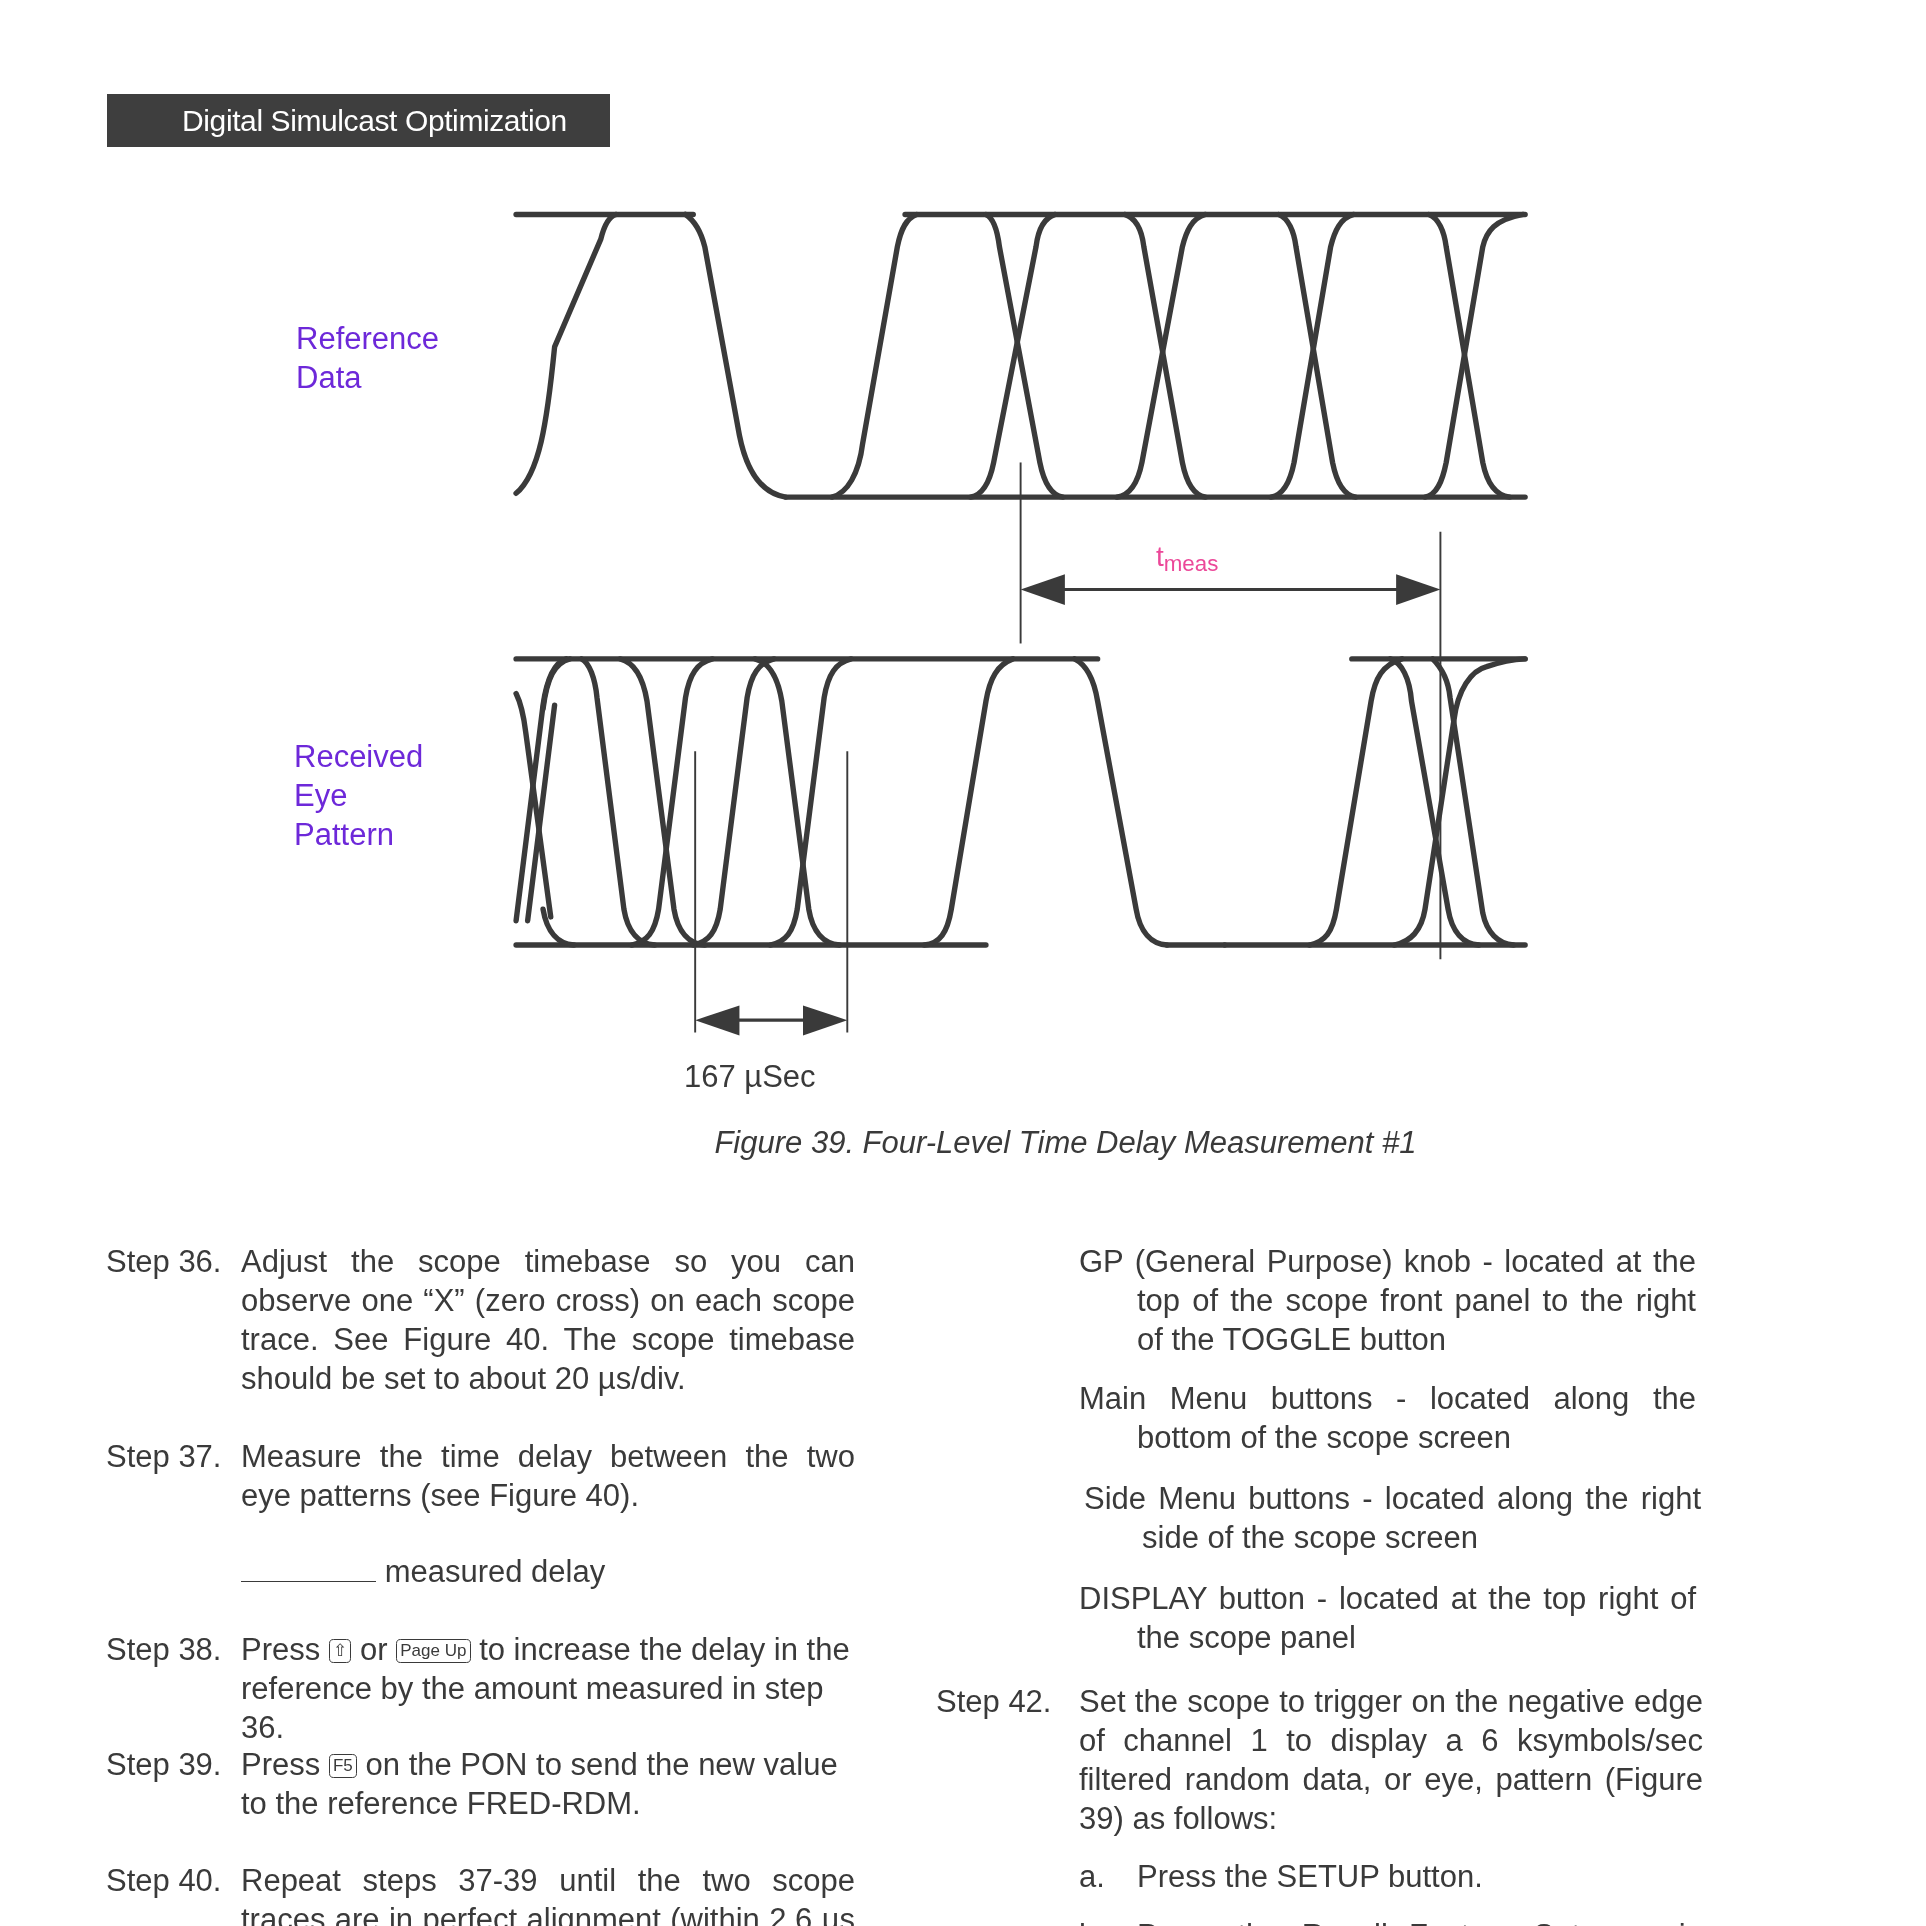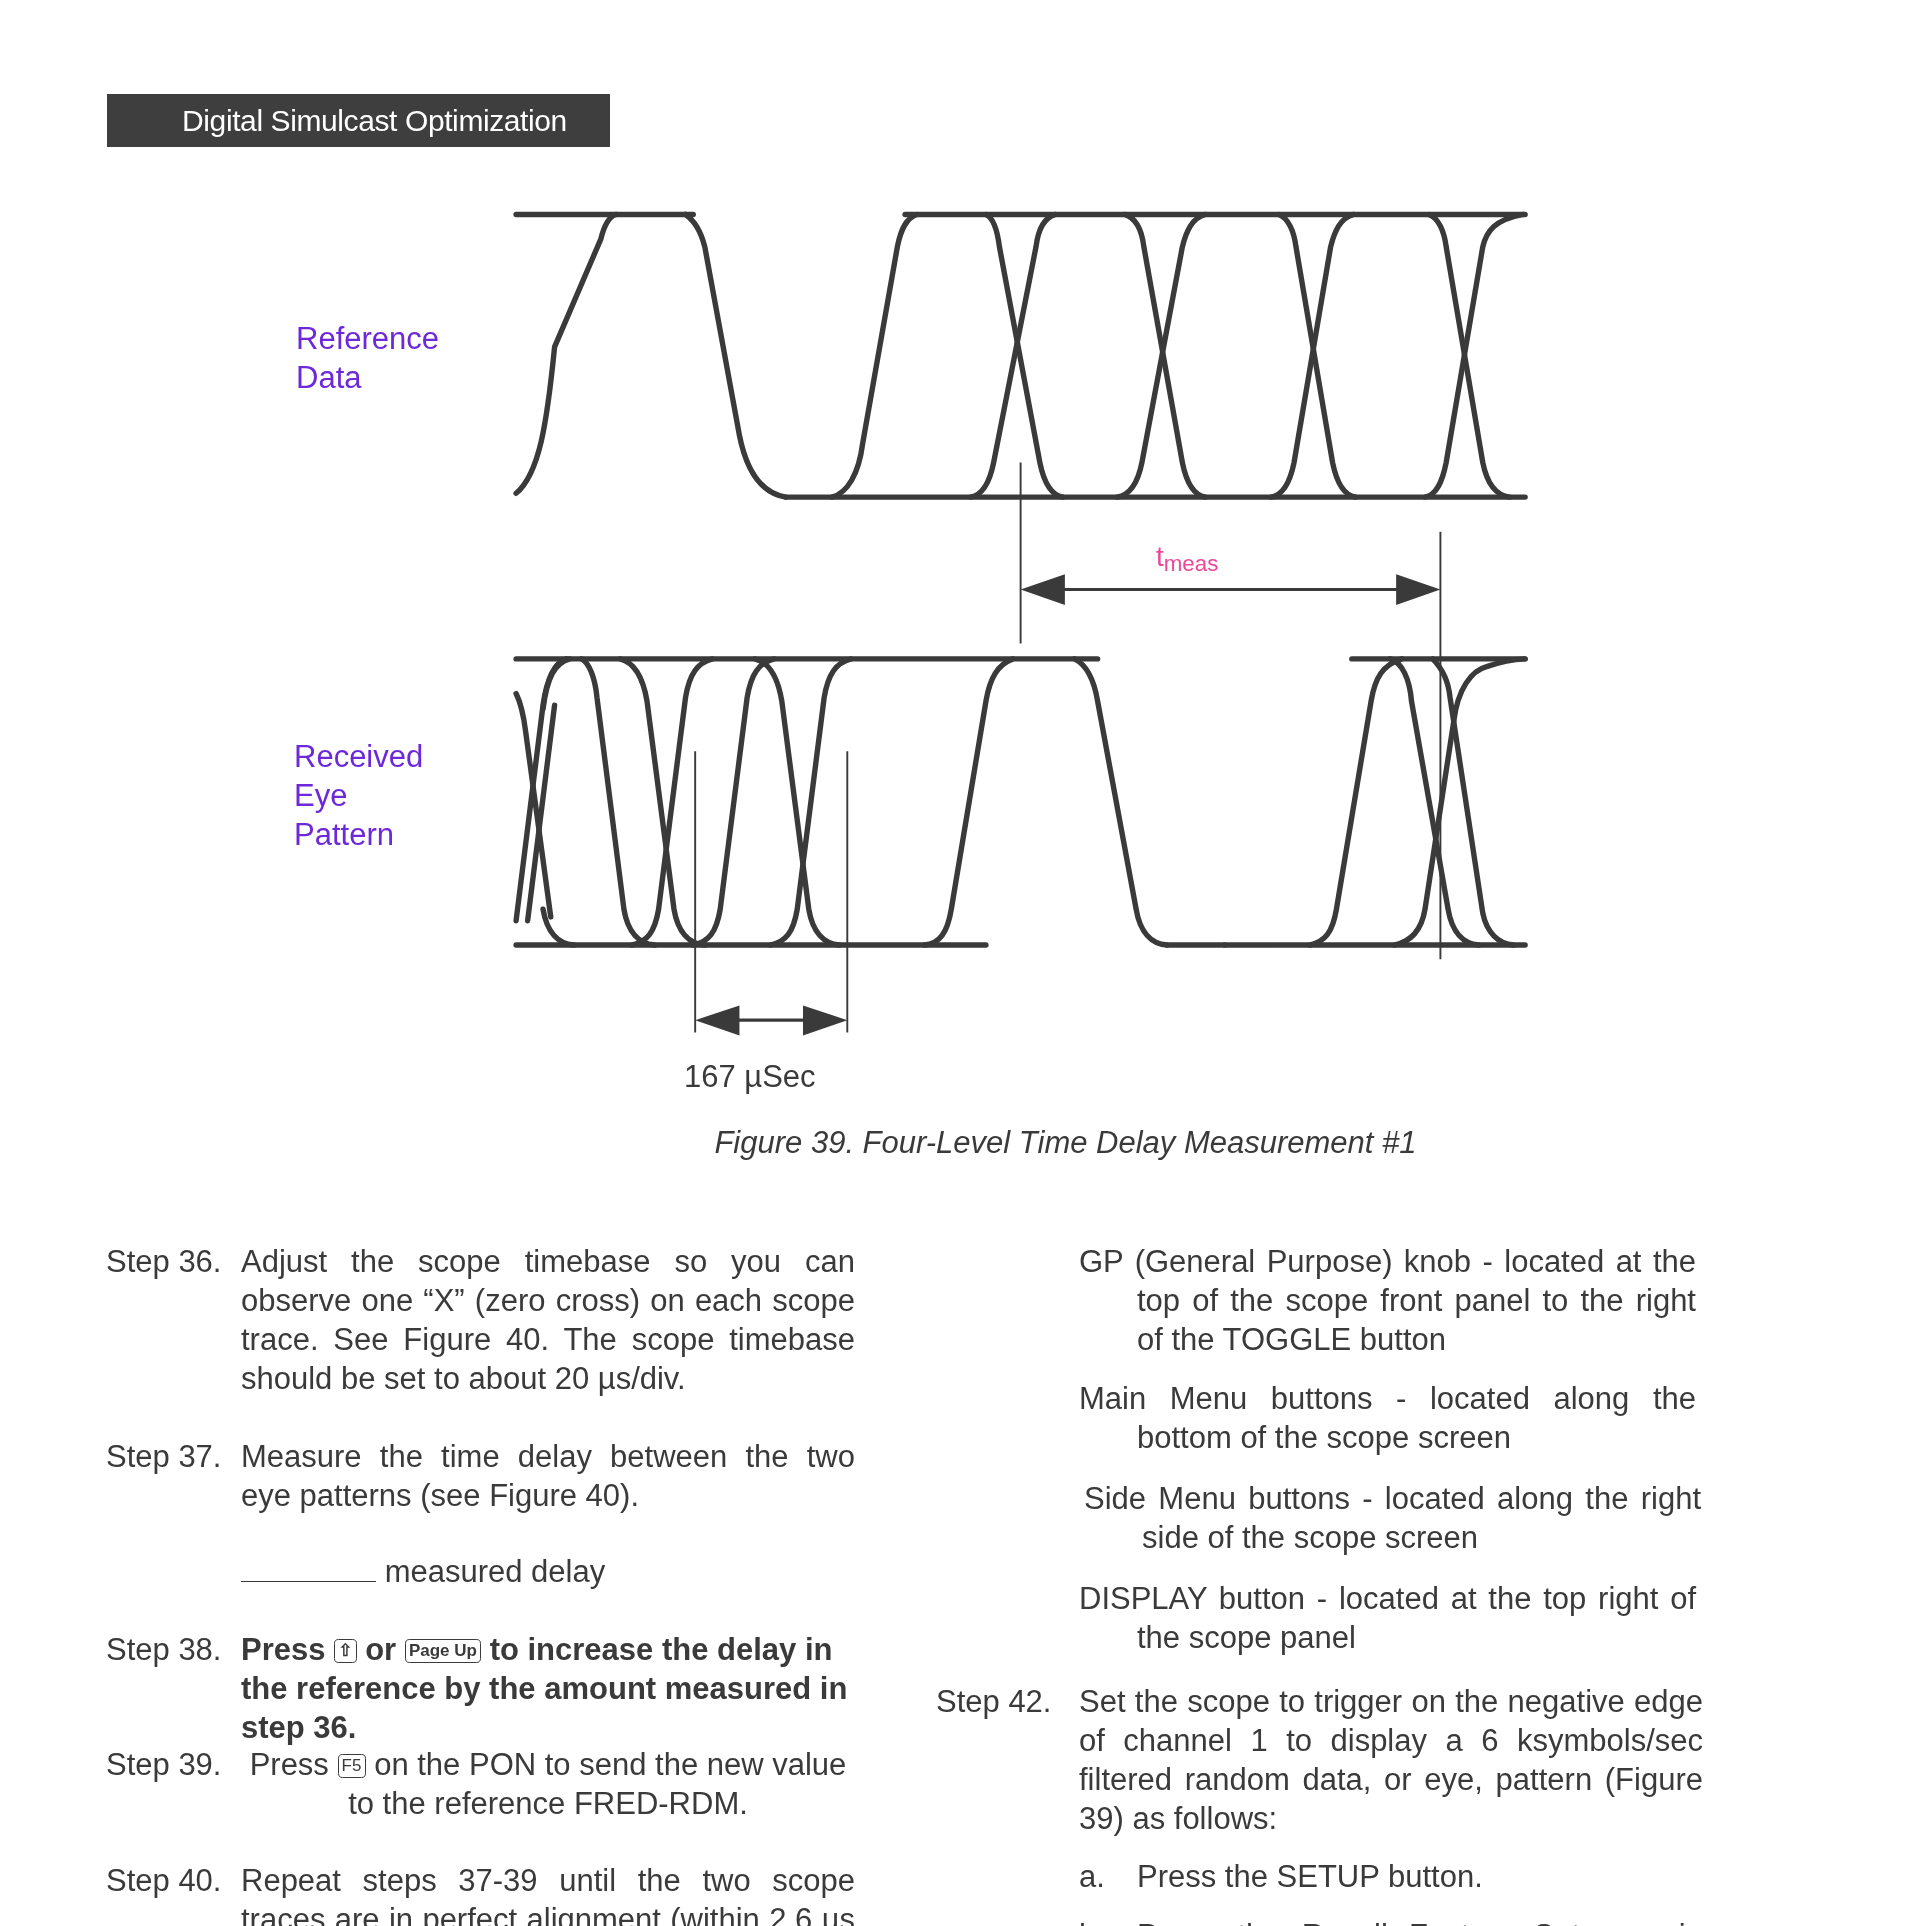--- a/index.html
+++ b/index.html
@@ -121,31 +121,31 @@
     <div class="body" style="width:614px;">Measure the time delay between the two eye patterns (see Figure 40).</div>
   </div>
   <div class="step" style="top:1552px; width:755px;">
     <div class="body" style="width:614px;">
       <span class="blank"></span>
       <span>measured delay</span>
     </div>
   </div>
   <div class="step" style="top:1630px; width:755px;">
     <span class="num">Step 38.</span>
-    <div class="body" style="width:614px; text-align:left;font-weight:bold;">
+    <div class="body" style="width:614px; text-align:left;">
       <span>Press</span>
       <span class="keycap">⇧</span>
       <span>or</span>
       <span class="keycap">Page Up</span>
       <span>to increase the delay in the reference by the amount measured in step 36.</span>
     </div>
   </div>
   <div class="step" style="top:1745px; width:755px;">
     <span class="num">Step 39.</span>
-    <div class="body" style="width:614px; text-align:center;">
+    <div class="body" style="width:614px; text-align:left;">
       <span>Press</span>
       <span class="keycap">F5</span>
       <span>on the PON to send the new value to the reference FRED-RDM.</span>
     </div>
   </div>
   <div class="step" style="top:1861px; width:755px;">
     <span class="num">Step 40.</span>
     <div class="body" style="width:614px;">Repeat steps 37-39 until the two scope traces are in perfect alignment (within 2.6 µs of one another). Refer to Figure 40.</div>
   </div>
   <div class="step" style="top:2015px; width:755px;">

